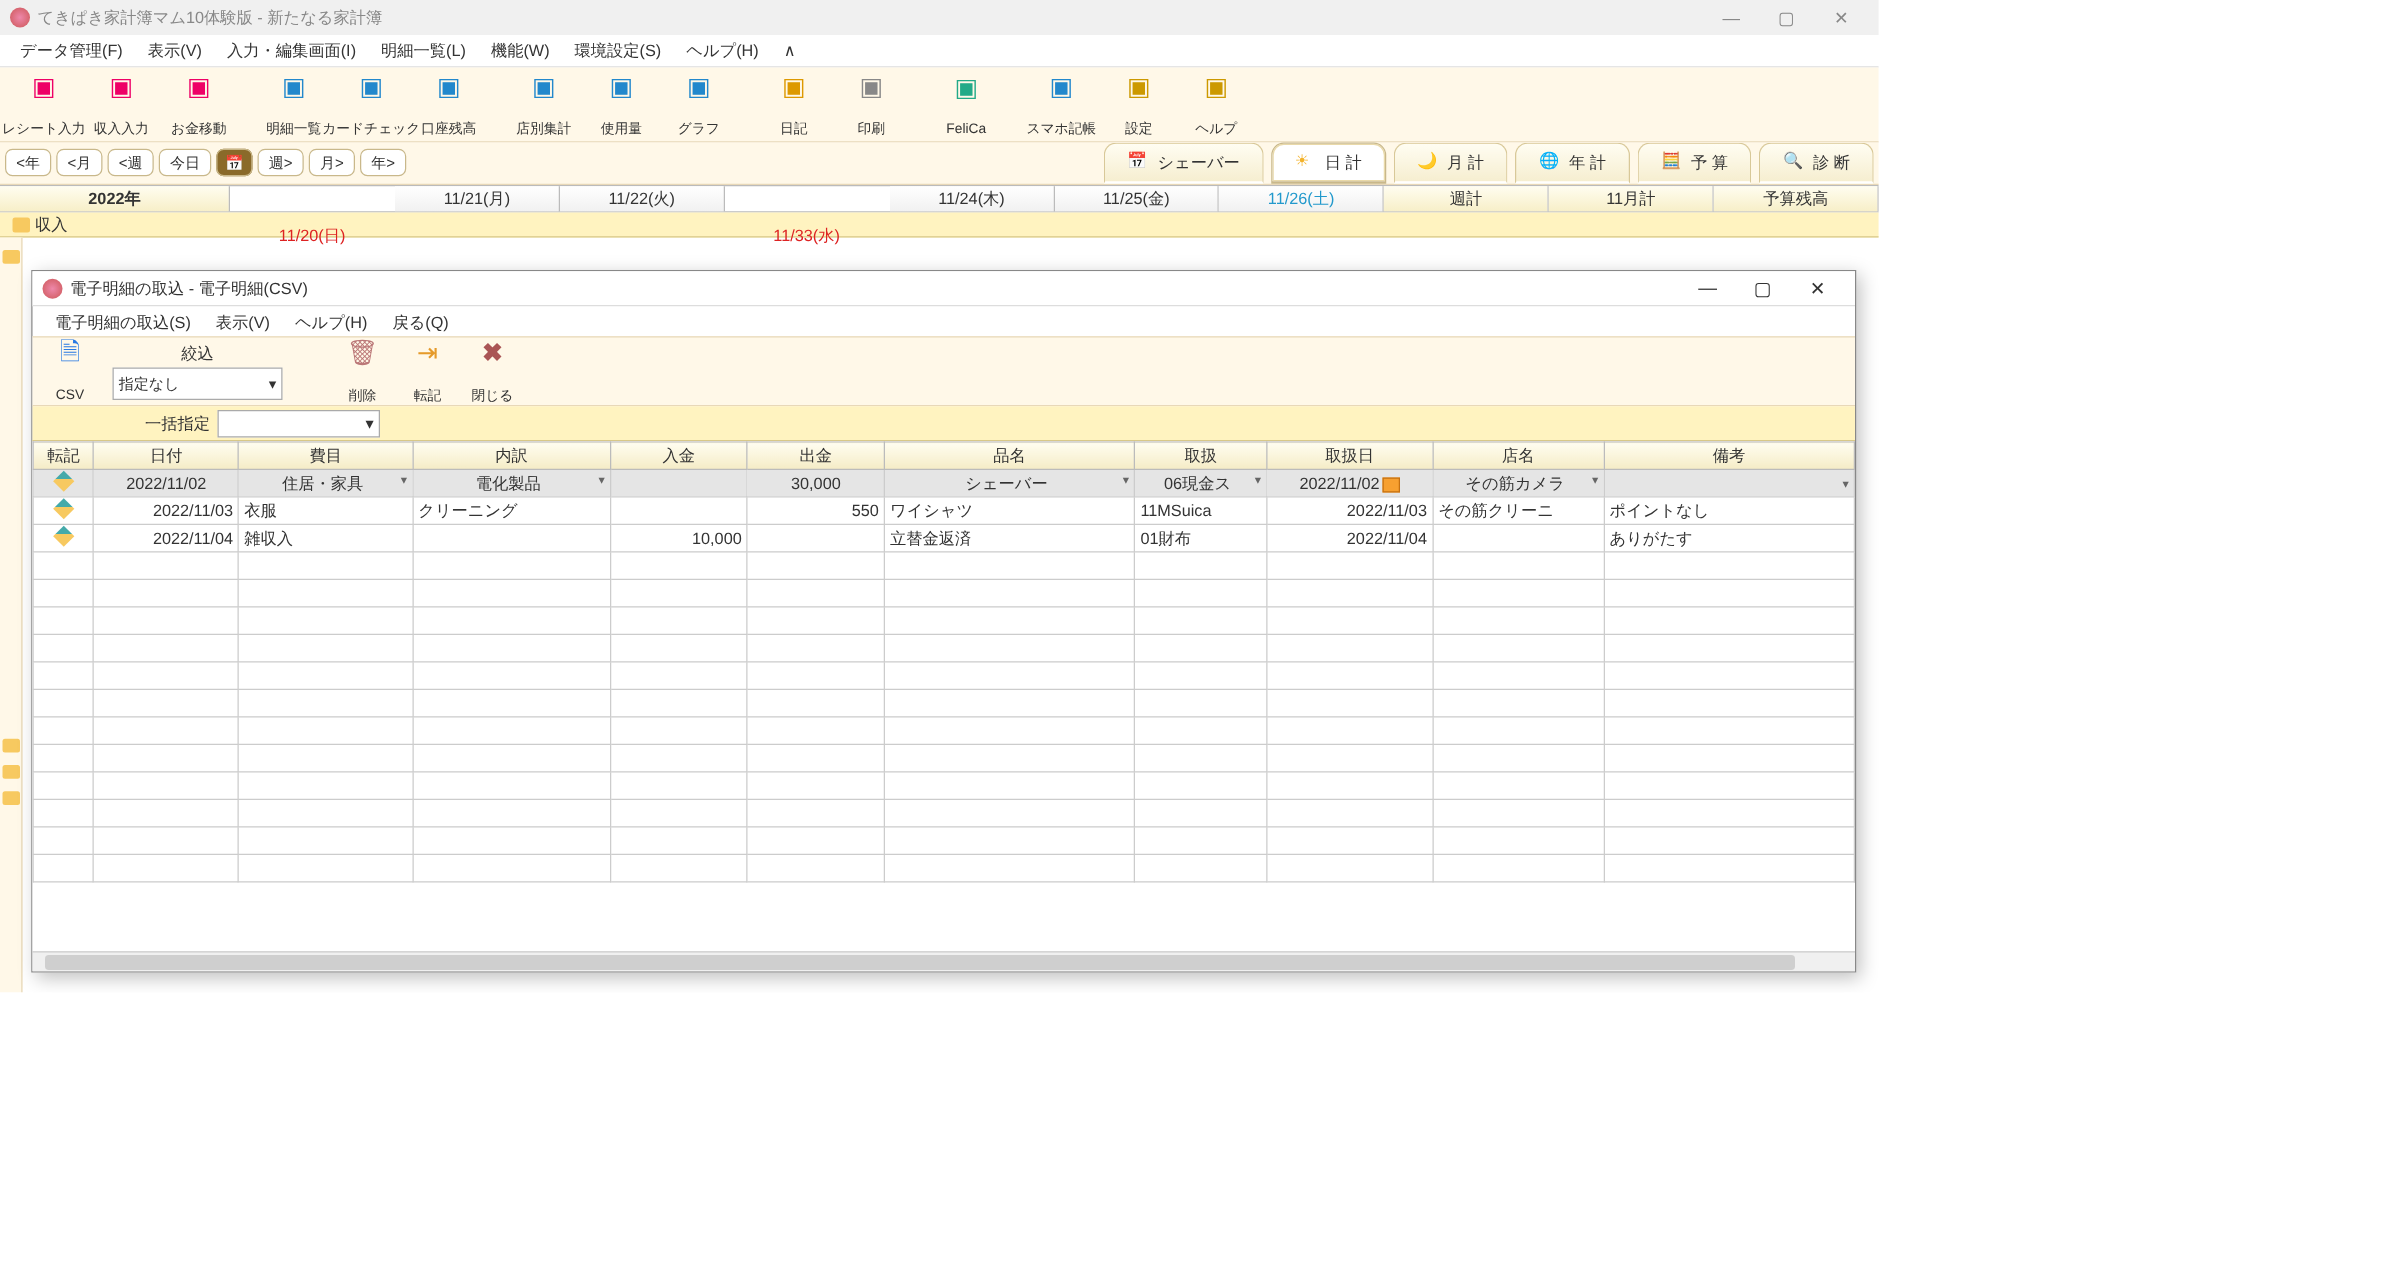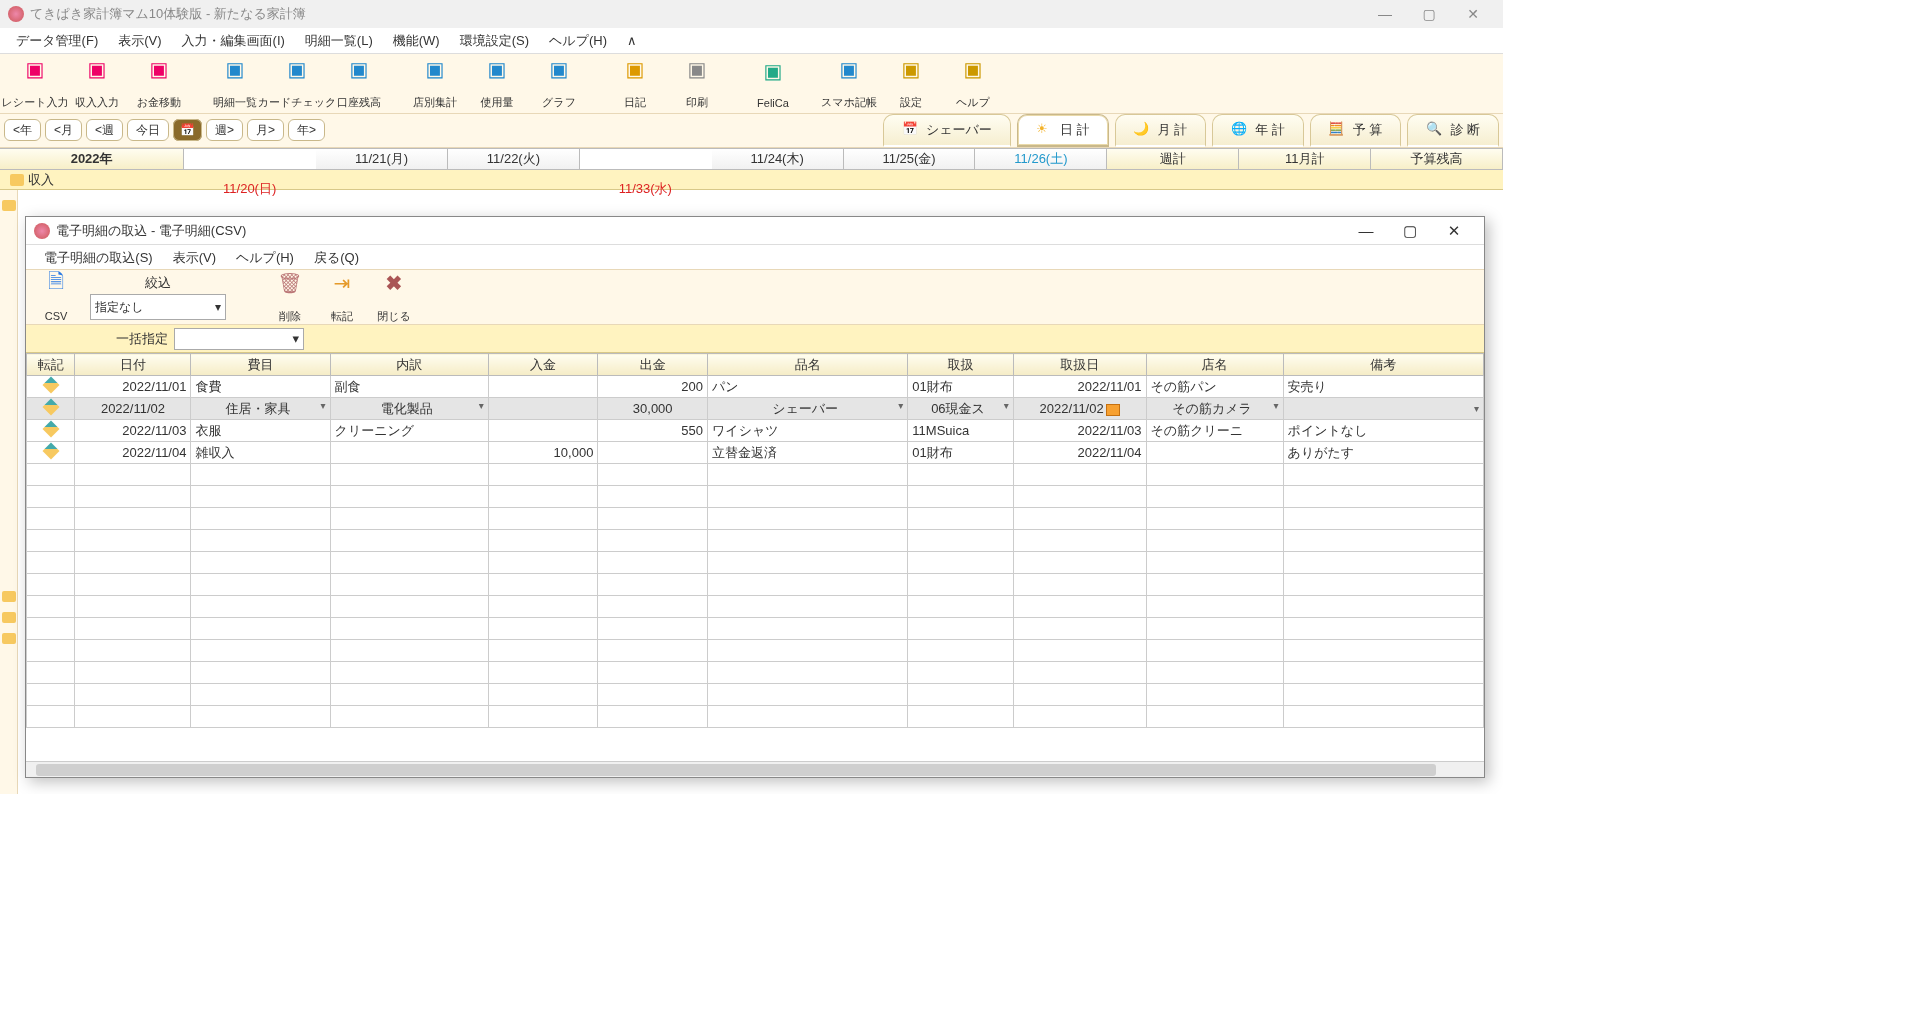--- a/index.html
+++ b/index.html
@@ -294,33 +294,20 @@
             <th>費目</th>
             <th>内訳</th>
             <th>入金</th>
             <th>出金</th>
             <th>品名</th>
             <th>取扱</th>
             <th>取扱日</th>
             <th>店名</th>
             <th>備考</th>
           </tr>
-          <tr class="">
-    <td class="edit"><span class="pencil"></span></td>
-    <td class="date">2022/11/01</td>
-    <td>食費</td>
-    <td>副食</td>
-    <td class="num"></td>
-    <td class="num">200</td>
-    <td>パン</td>
-    <td>01財布</td>
-    <td class="date">2022/11/01</td>
-    <td>その筋パン</td>
-    <td>安売り</td>
-  </tr>
           <tr class="sel">
     <td class="edit"><span class="pencil"></span></td>
     <td class="date">2022/11/02</td>
     <td>住居・家具<span class="dd">▾</span></td>
     <td>電化製品<span class="dd">▾</span></td>
     <td class="num"></td>
     <td class="num">30,000</td>
     <td>シェーバー<span class="dd">▾</span></td>
     <td>06現金ス<span class="dd">▾</span></td>
     <td class="date">2022/11/02<span class="cal-i"></span></td>

